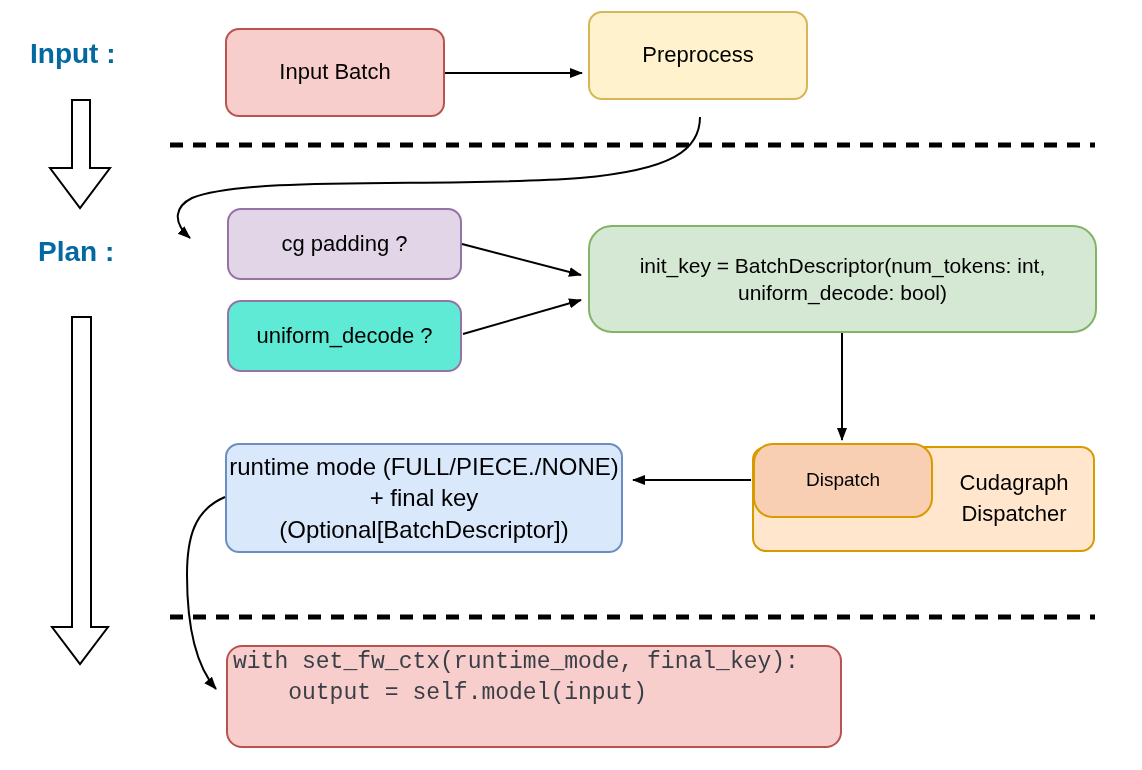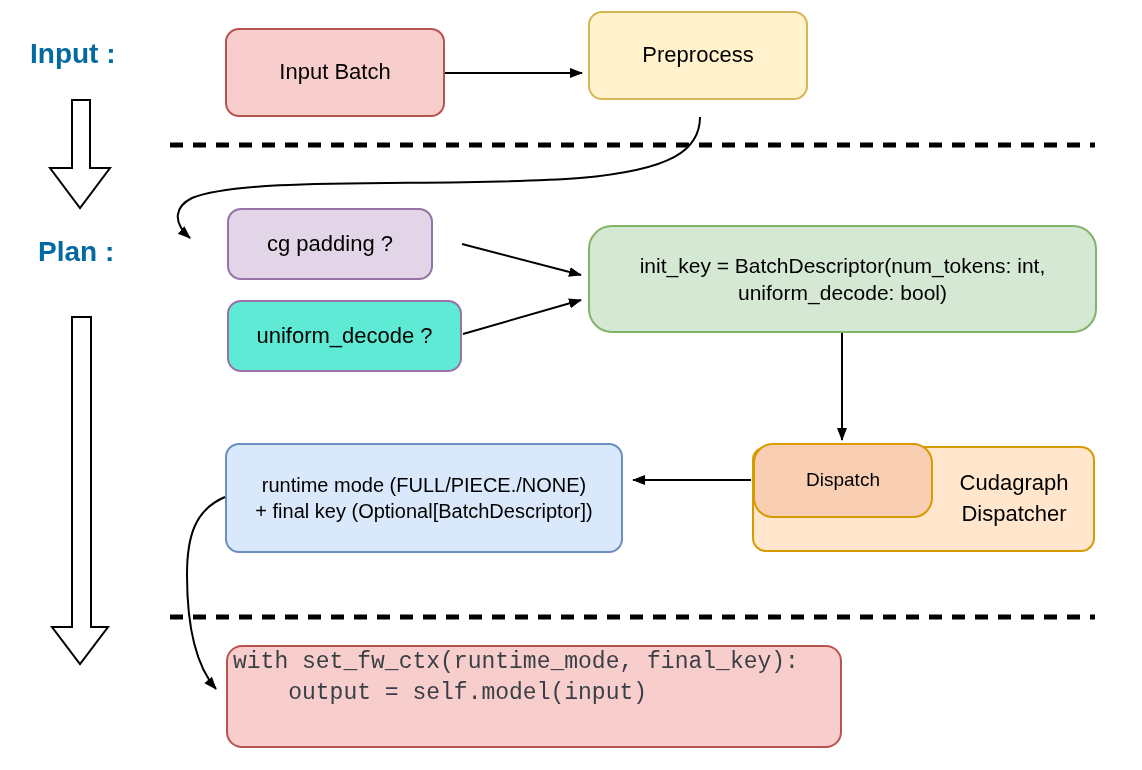--- a/index.html
+++ b/index.html
@@ -11,24 +11,24 @@
   .stage-label{
     position:absolute;font-weight:bold;font-size:28px;color:#0369a1;white-space:nowrap;z-index:2;
   }
   .node{
     position:absolute;box-sizing:border-box;border:2px solid #000;border-radius:14px;
     display:flex;flex-direction:column;align-items:center;justify-content:center;
     text-align:center;z-index:1;line-height:1.3;
   }
   .node-input-batch{left:225px;top:28px;width:220px;height:89px;font-size:22px;}
   .node-preprocess{left:588px;top:11px;width:220px;height:89px;font-size:22px;}
-  .node-cg-padding{left:227px;top:208px;width:206px;height:72px;font-size:22px;}
+  .node-cg-padding{left:227px;top:208px;width:235px;height:72px;font-size:22px;}
   .node-uniform-decode{left:227px;top:300px;width:235px;height:72px;font-size:22px;}
   .node-init-key{left:588px;top:225px;width:509px;height:108px;font-size:21px;border-radius:24px;}
-  .node-runtime-mode{left:225px;top:443px;width:398px;height:110px;font-size:20px;}
+  .node-runtime-mode{left:225px;top:443px;width:398px;height:110px;font-size:24px;}
   .node-cuda-outer{left:752px;top:446px;width:343px;height:106px;z-index:1;}
   .cuda-label{
     position:absolute;left:180px;top:0;width:160px;height:102px;
     display:flex;flex-direction:column;align-items:center;justify-content:center;
     font-size:22px;line-height:1.4;
   }
   .node-dispatch{left:753px;top:443px;width:180px;height:75px;font-size:19px;z-index:3;border-radius:20px;}
   .node-execute-code{
     left:226px;top:645px;width:616px;height:103px;border-radius:16px;
     align-items:flex-start;justify-content:flex-start;text-align:left;

